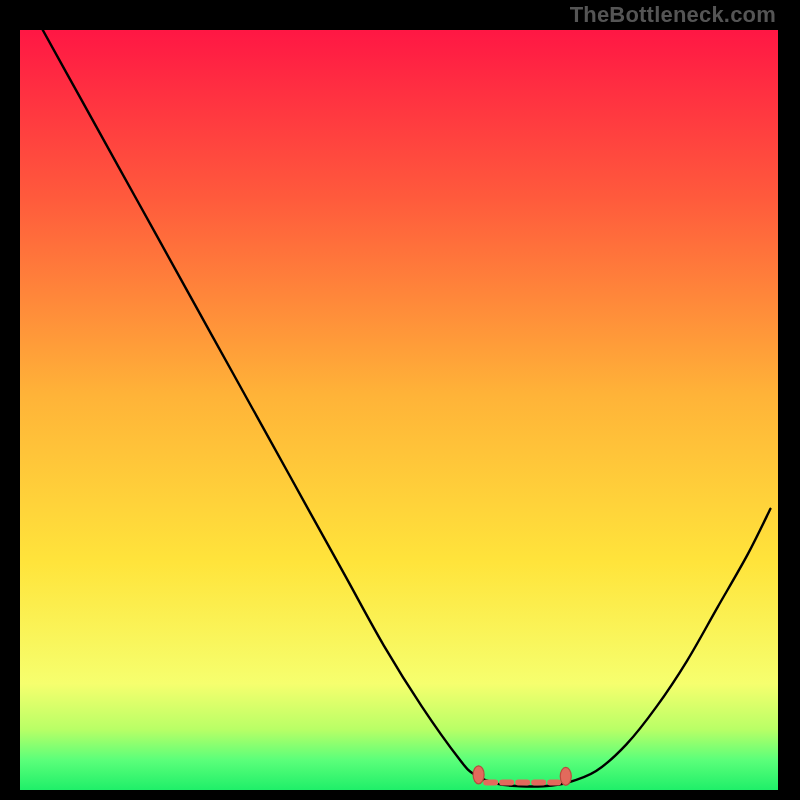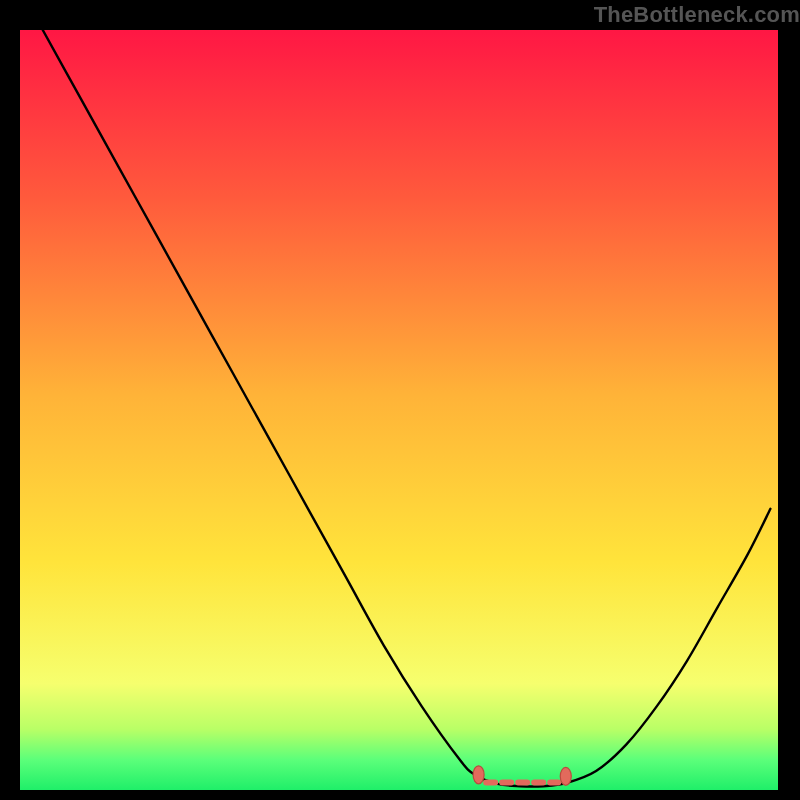--- a/index.html
+++ b/index.html
@@ -13,21 +13,21 @@
   }
   .canvas {
     position: relative;
     width: 800px;
     height: 800px;
     background: #000;
   }
   .watermark {
     position: absolute;
     top: 2px;
-    right: 0;
+    right: 24px;
     color: #555;
     font-size: 22px;
     font-weight: 600;
     letter-spacing: 0.2px;
     user-select: none;
   }
   .plot-area {
     position: absolute;
     left: 20px;
     top: 30px;

